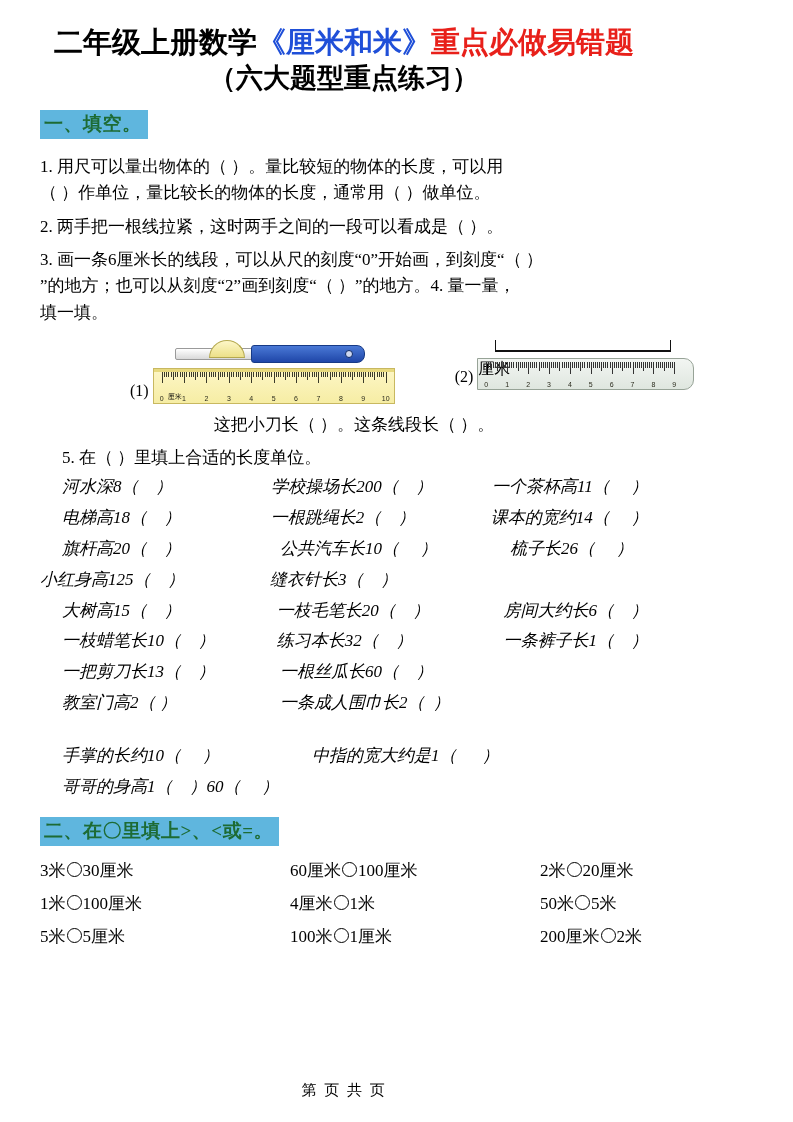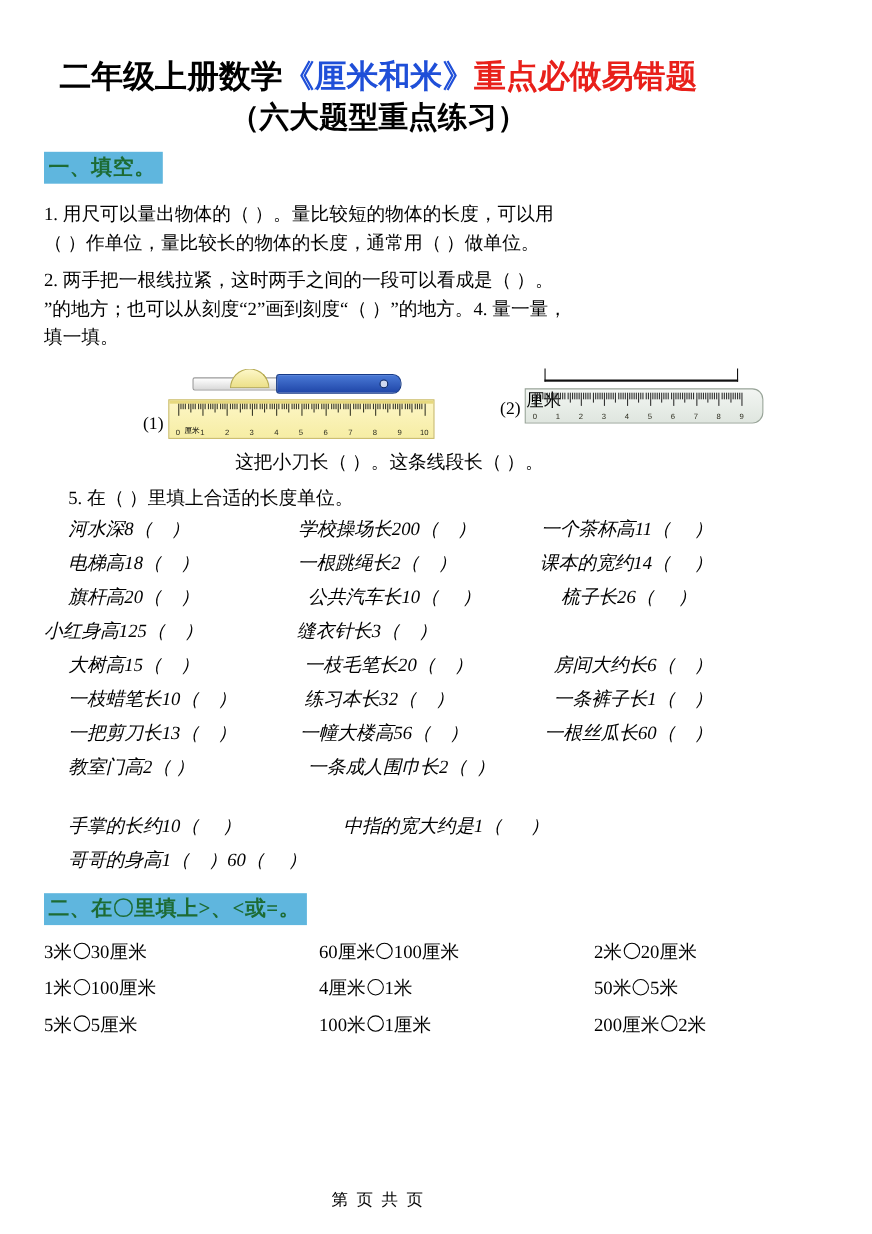--- a/index.html
+++ b/index.html
@@ -12,21 +12,21 @@
     height: 1122px;
     font-family: "Liberation Serif", "DejaVu Serif", serif;
     color: #000;
     position: relative;
     overflow: hidden;
   }
   .page {
     width: 688px;
     height: 1122px;
     box-sizing: border-box;
-    padding: 52px 40px 0 40px;
+    padding: 24px 40px 0 40px;
     position: relative;
   }
 
   
   .title-block {
     text-align: center;
     line-height: 1.25;
   }
   .title-line1 {
     font-size: 29px;
@@ -238,20 +238,21 @@
   </div>
 
   
   <div class="section-head green">一、填空。</div>
 
   <div class="q">1. 用尺可以量出物体的（    ）。量比较短的物体的长度，可以用</div>
   <div class="q" style="margin-top:0">（    ）作单位，量比较长的物体的长度，通常用（  ）做单位。</div>
 
   <div class="q">2. 两手把一根线拉紧，这时两手之间的一段可以看成是（    ）。</div>
 
+  <div class="q">3. 画一条6厘米长的线段，可以从尺的刻度“0”开始画，到刻度“（ ）</div>
   <div class="q" style="margin-top:0">”的地方；也可以从刻度“2”画到刻度“（ ）”的地方。4. 量一量，</div>
   <div class="q" style="margin-top:0">填一填。</div>
 
   
   <div class="figs">
 
     <div class="fig fig1">
       <div class="fig-label">(1)</div>
       <div>
         <div class="knife-wrap">
@@ -525,21 +526,20 @@
         <span class="c2">一枝毛笔长20（    ）</span>
         <span class="c3">房间大约长6（    ）</span>
       </div>
       <div class="unit-row">
         <span class="c1">一枝蜡笔长10（    ）</span>
         <span class="c2">练习本长32（    ）</span>
         <span class="c3">一条裤子长1（    ）</span>
       </div>
       <div class="unit-row">
         <span class="c1">一把剪刀长13（    ）</span>
-        <span class="c2">一幢大楼高56（    ）</span>
         <span class="c3">一根丝瓜长60（    ）</span>
       </div>
       <div class="unit-row">
         <span class="c1">教室门高2（ ）</span>
         <span class="c3">一条成人围巾长2（  ）</span>
       </div>
     </div>
 
   <div class="tail-lines" id="tail-list">
       <div class="unit-row">

